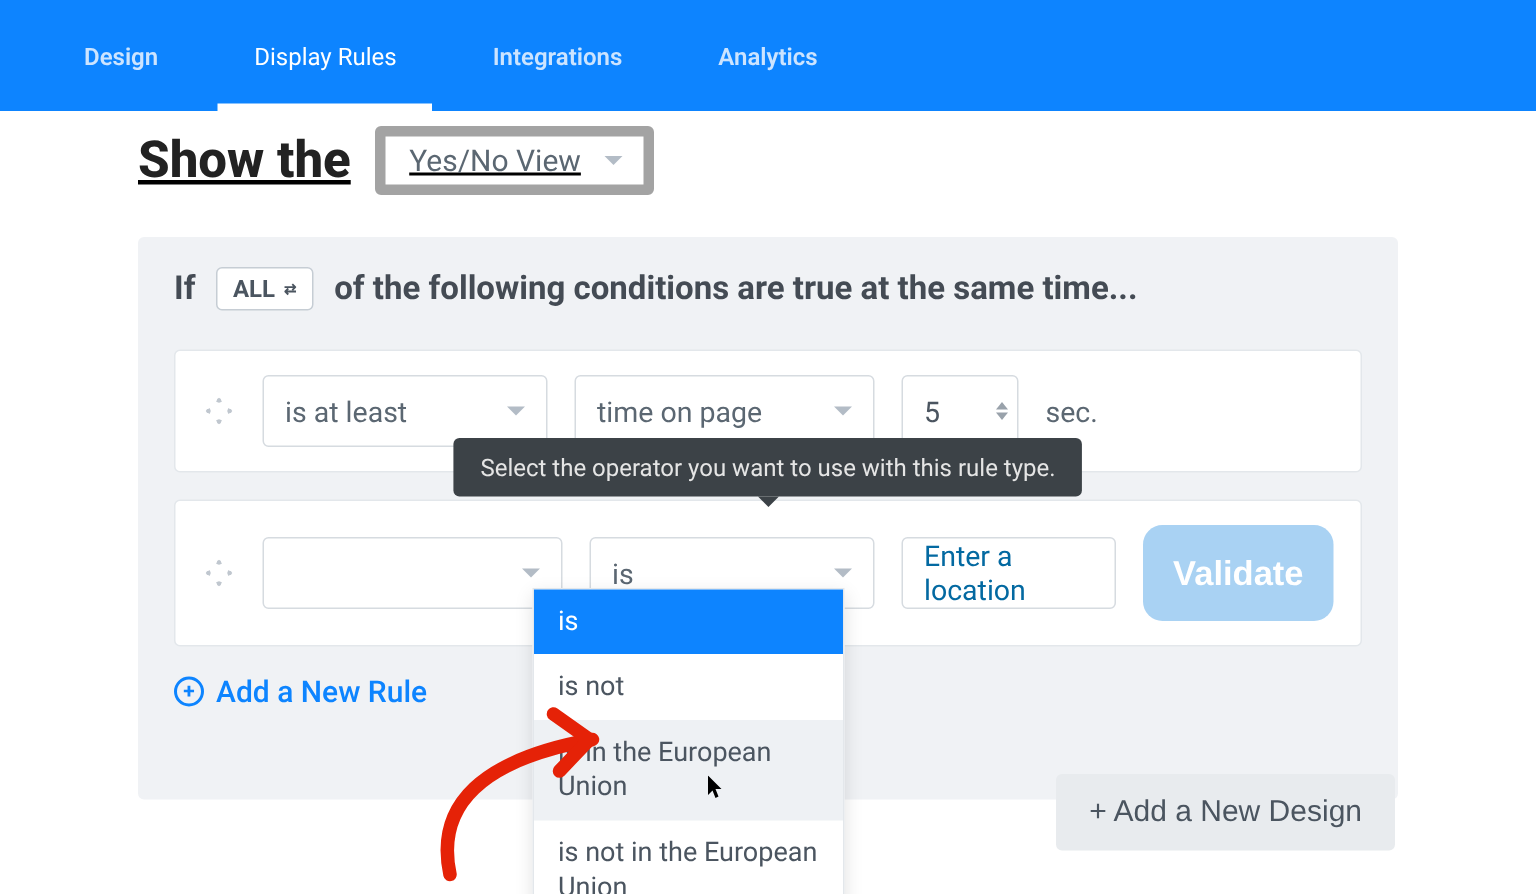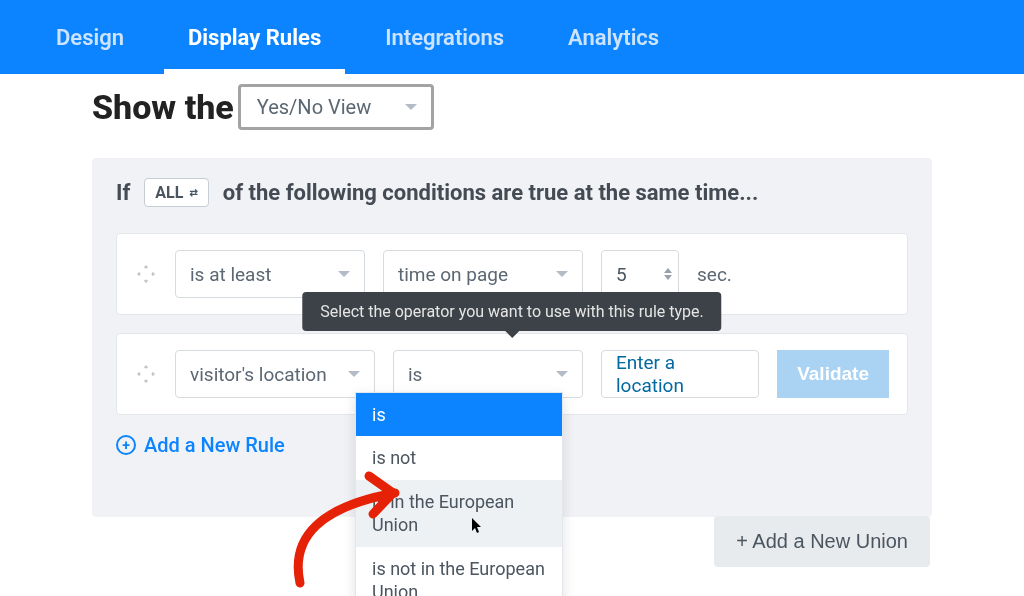--- a/index.html
+++ b/index.html
@@ -14,32 +14,32 @@
   .topnav {
     background: #0d84ff;
     height: 74px;
     display: flex;
     align-items: center;
     padding-left: 24px;
     gap: 0;
   }
   .topnav-item {
     color: #cce4ff;
-    font-size: 22px;
+    font-size: 16px;
     font-weight: 600;
     padding: 0 32px;
     height: 74px;
     display: flex;
     align-items: center;
     cursor: pointer;
     position: relative;
   }
   .topnav-item.active {
     color: #ffffff;
-    font-weight: 700;
+    font-weight: 400;
   }
   .topnav-item.active::after {
     content: "";
     position: absolute;
     left: 8px;
     right: 8px;
     bottom: 0;
     height: 5px;
     background: #fff;
   }
@@ -60,33 +60,34 @@
     margin: 0 1px;
   }
 
   .content {
     padding: 10px 92px 0 92px;
   }
 
   .header-row {
     display: flex;
     align-items: center;
-    gap: 4px;
+    gap: 16px;
     margin-bottom: 28px;
+    text-decoration: underline;
   }
   .header-title {
     font-size: 34px;
     font-weight: 800;
     color: #222;
   }
   .view-select {
     height: 46px;
-    border: 3px solid #a3a3a3;
-    border-radius: 4px;
-    padding: 0 60px 0 16px;
+    border: 7px solid #a3a3a3;
+    border-radius: 4px;
+    padding: 0 42px 0 16px;
     font-size: 20px;
     color: #5b6772;
     background: #fff;
     position: relative;
     display: flex;
     align-items: center;
     cursor: pointer;
   }
   .chevron-down {
     position: absolute;
@@ -215,26 +216,26 @@
     font-size: 19px;
     color: #5b6772;
     background: #fff;
     display: flex;
     align-items: center;
     cursor: text;
   }
   .text-input.placeholder { color: #0369a1; }
 
   .validate-btn {
-    height: 48px;
+    height: 64px;
     padding: 0 20px;
-    border-radius: 0;
+    border-radius: 13px;
     background: #a9d2f3;
     color: #fff;
-    font-size: 19px;
+    font-size: 23px;
     font-weight: 600;
     display: flex;
     align-items: center;
     cursor: not-allowed;
     border: none;
   }
 
   .tooltip {
     position: absolute;
     top: -42px;
@@ -404,21 +405,20 @@
             <g fill="#c0c7cf">
               <circle cx="9" cy="2" r="1.5"></circle>
               <circle cx="9" cy="16" r="1.5"></circle>
               <circle cx="2" cy="9" r="1.5"></circle>
               <circle cx="16" cy="9" r="1.5"></circle>
               <path d="M9 0 L11 3 L7 3 Z M9 18 L7 15 L11 15 Z M0 9 L3 7 L3 11 Z M18 9 L15 11 L15 7 Z"></path>
             </g>
           </svg>
       </div>
       <div class="select-box" style="min-width:200px">
-        <span>visitor's location</span>
         <span class="chevron-down"></span>
       </div>
       <div class="select-box operator">
         <span>is</span>
         <span class="chevron-down"></span>
       </div>
       <div class="text-input placeholder">
         <span>Enter a location</span>
       </div>
       <button class="validate-btn">Validate</button>
@@ -438,18 +438,18 @@
       </div>
     </div>
 
     <div class="add-rule-link">
       <span class="plus-circle">+</span>
       <span>Add a New Rule</span>
     </div>
   </div>
 </div>
 
-<button class="add-group-btn">+ Add a New Union</button>
+<button class="add-group-btn">+ Add a New Design</button>
 
 <svg class="arrow-annot" viewBox="0 0 160 130">
   <path d="M25 125 Q 10 55 120 35" stroke="#e52207" stroke-width="9" fill="none" stroke-linecap="round"></path>
   <path d="M118 35 L94 18 M118 35 L98 56" stroke="#e52207" stroke-width="9" fill="none" stroke-linecap="round"></path>
 </svg>
 
 </body></html>

